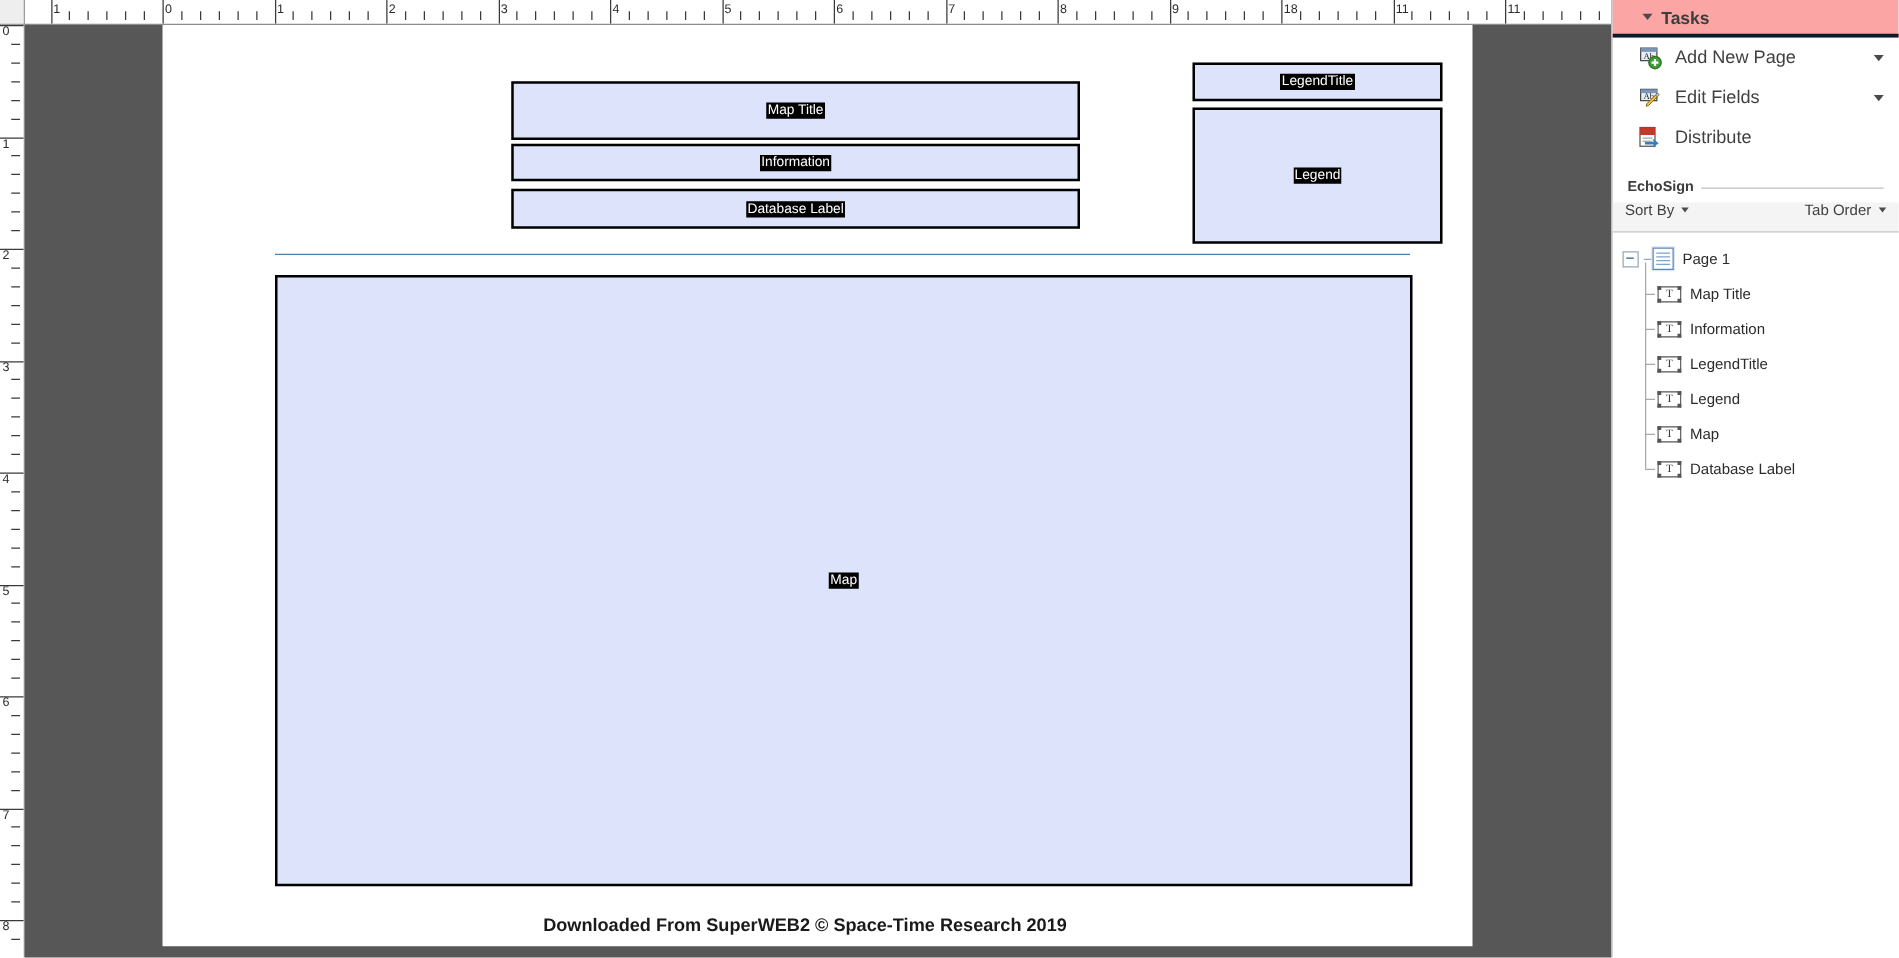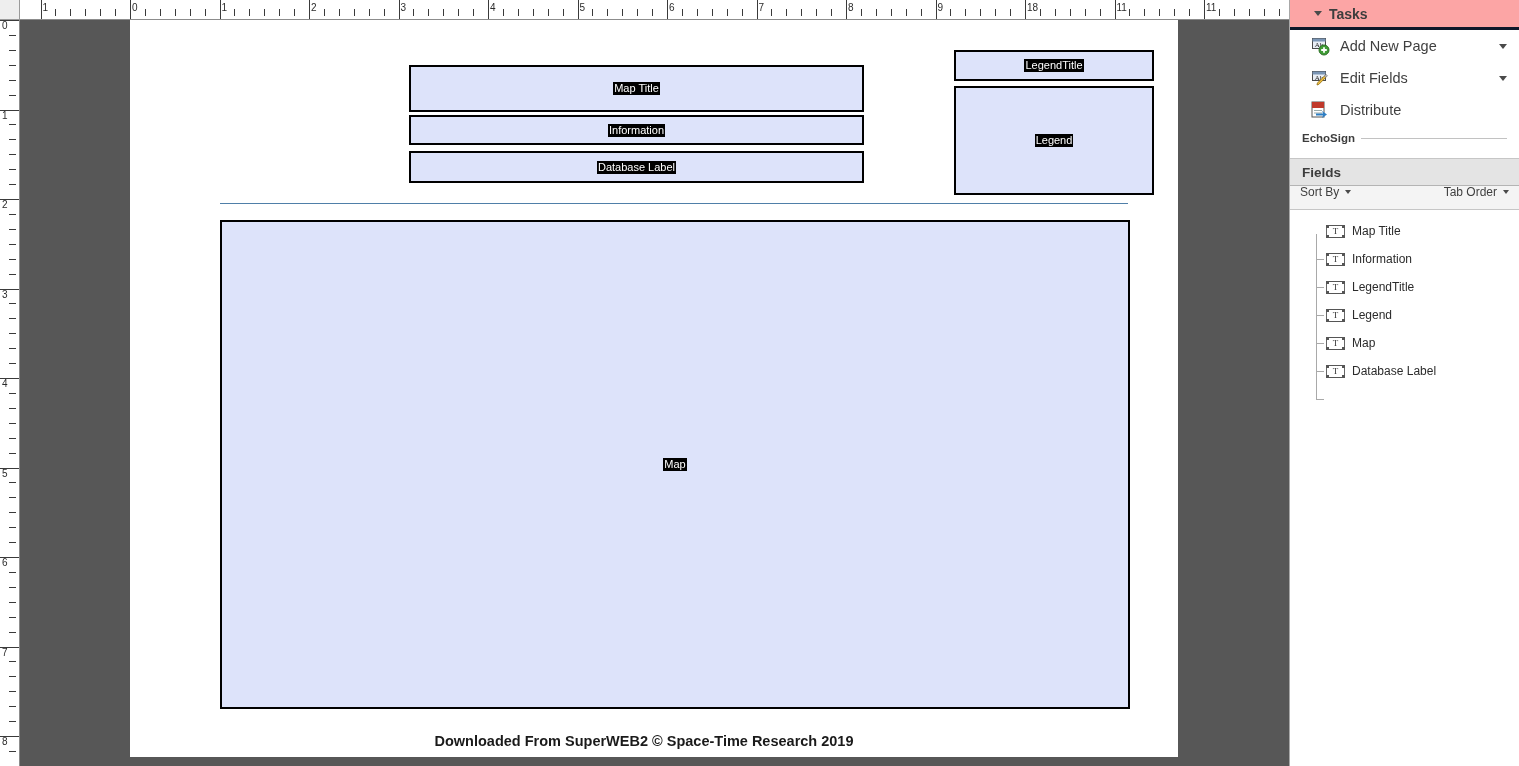--- a/index.html
+++ b/index.html
@@ -97,21 +97,21 @@
 
   .task{
     position:relative;height:32px;display:flex;align-items:center;
     padding-left:20px;padding-right:12px;box-sizing:border-box;cursor:default;
   }
   .task .tl{font-size:14.5px;color:#3f3f3f;margin-left:10px;flex:1;white-space:nowrap;overflow:hidden;}
   .task .tcaret{position:absolute;right:12px;top:14px;}
   .ticon{width:20px;height:20px;position:relative;flex:0 0 20px;}
 
   .sect{
-    display:flex;align-items:center;gap:6px;padding:0 12px 0 12px;height:24px;margin-top:0;
+    display:flex;align-items:center;gap:6px;padding:0 12px 0 12px;height:24px;margin-top:12px;
   }
   .sect .sl{font-size:11.5px;font-weight:bold;color:#3d3d3d;white-space:nowrap;}
   .sect .sline{flex:1;height:1px;background:#c2c2c2;}
 
   .fields-head{
     margin-top:8px;height:28px;background:#e4e4e4;border-top:1px solid #c6c6c6;border-bottom:1px solid #b4b4b4;
     display:flex;align-items:center;padding-left:12px;box-sizing:border-box;
   }
   .fields-head .ttl{font-size:13.5px;font-weight:bold;color:#3d3d3d;}
 
@@ -410,38 +410,46 @@
       <span class="tl">Distribute</span>
     </div>
 
 
     <div class="sect">
       <span class="sl">EchoSign</span>
       <span class="sline"></span>
     </div>
 
 
-    <div class="fields-head">
-      <span class="ttl">Fields</span>
-    </div>
 
     <div class="sortbar">
       <span class="sb">
         <span>Sort By</span>
         <span class="caret sm"></span>
       </span>
       <span class="sb">
         <span>Tab Order</span>
         <span class="caret sm"></span>
       </span>
     </div>
 
     <div class="tree" id="fieldsTree">
       <div class="vline" id="treeVline" style="height: 165px;"></div>
 
+      <div class="tnode root">
+        <span class="expander"></span>
+        <span class="dash"></span>
+        <span class="pg-icon">
+            <i style="top:3px"></i>
+            <i style="top:6px"></i>
+            <i style="top:9px"></i>
+            <i style="top:12px"></i>
+          </span>
+        <span class="tlabel">Page 1</span>
+      </div>
 
       <div class="tnode child">
         <span class="t-icon">
             <span>T</span>
           </span>
         <span class="tlabel">Map Title</span>
       </div>
       <div class="tnode child">
         <span class="t-icon">
             <span>T</span>

